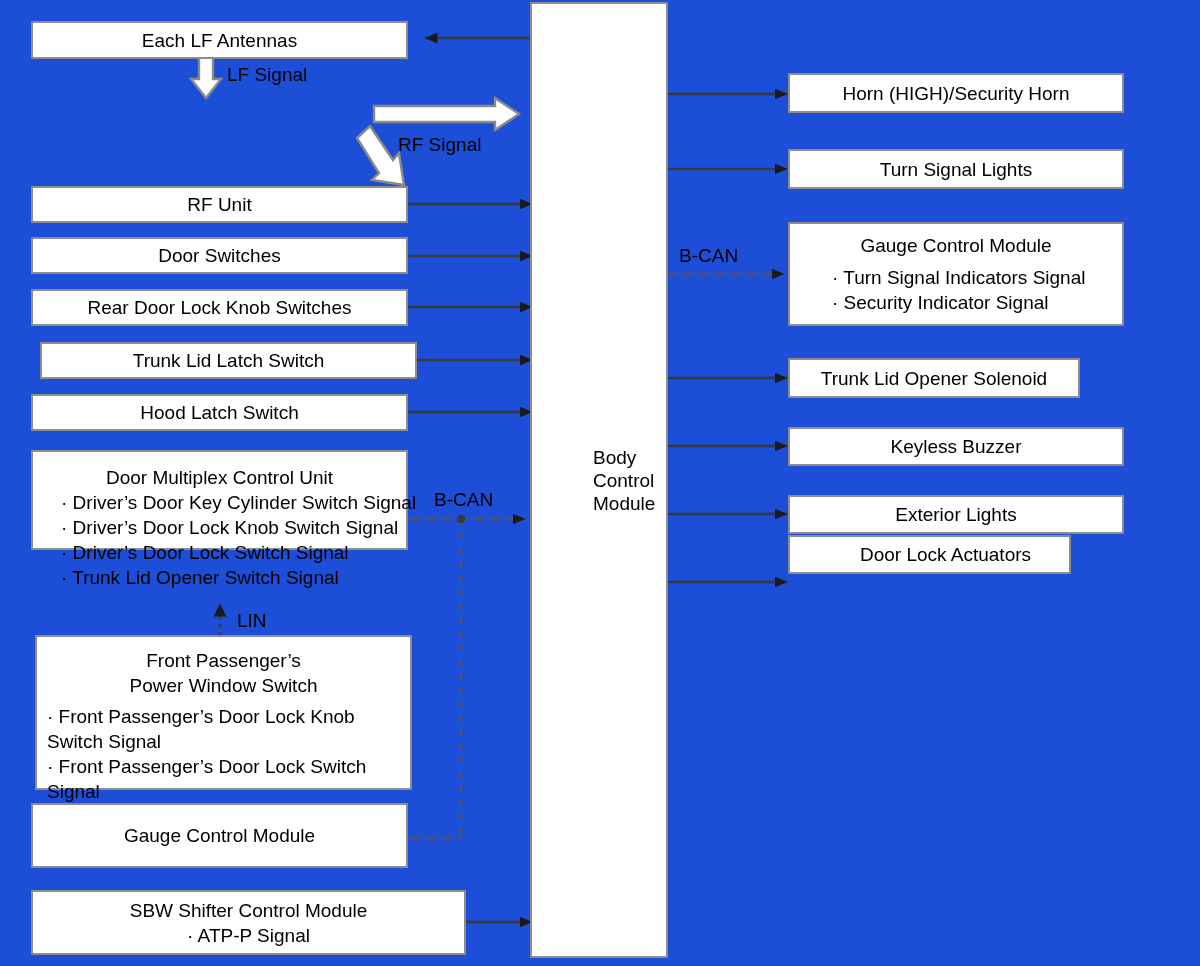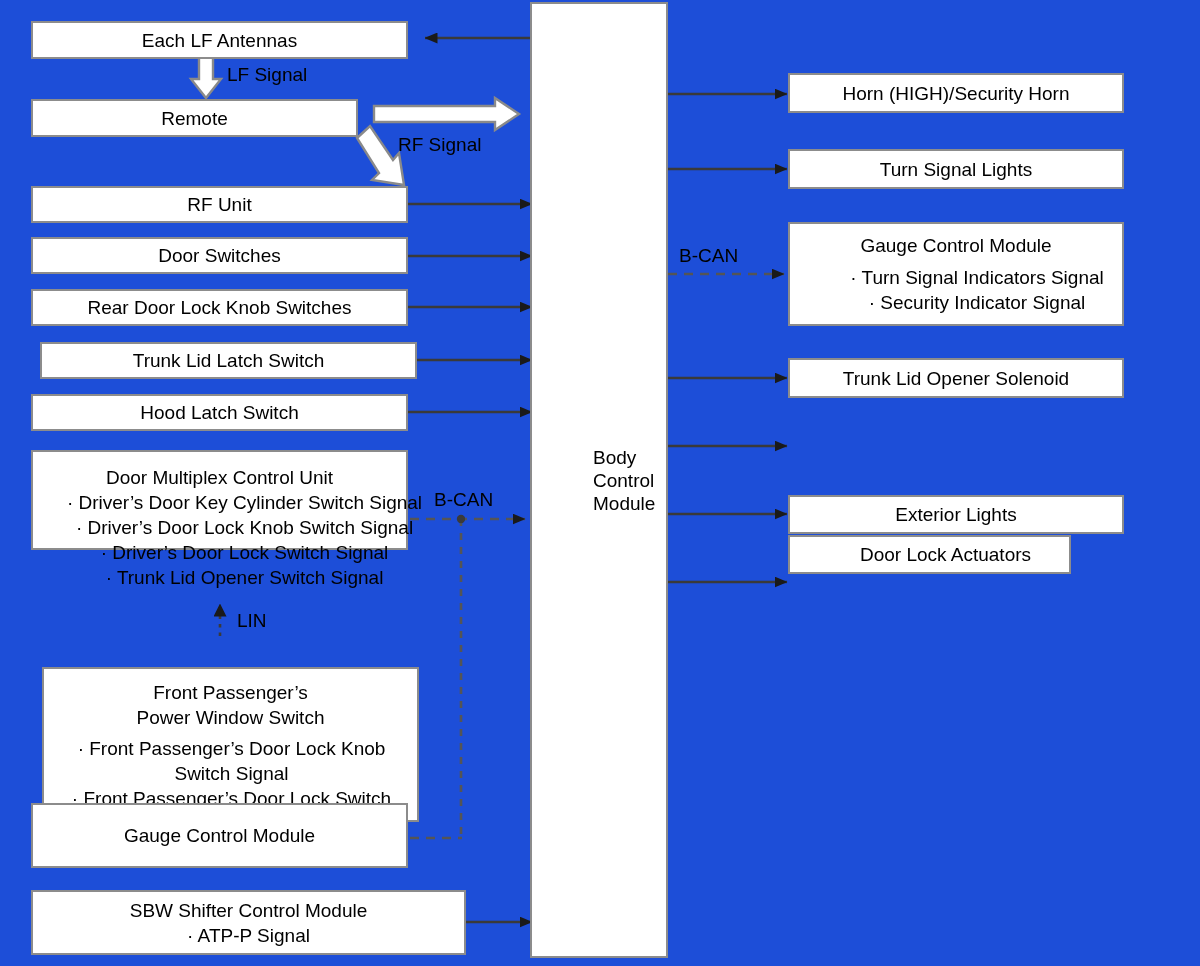--- a/index.html
+++ b/index.html
@@ -37,21 +37,21 @@
   }
   .node-title {
     font-size: 19px;
     line-height: 25px;
     text-align: center;
     white-space: nowrap;
   }
   .bullets {
     font-size: 19px;
     line-height: 25px;
-    text-align: center;
+    text-align: left;
     width: 100%;
     box-sizing: border-box;
   }
   .bullets .bullet-row {
     white-space: nowrap;
   }
   .bullets.wrapped .bullet-row {
     white-space: normal;
   }
   .edge-label {
@@ -165,23 +165,20 @@
 
     <g>
       <path d="M357,138 L370,126 L393,160 L399,153 L404,185 L372,180 L379,173 Z" fill="#ffffff" stroke="#8a8a8a" stroke-width="2.4" stroke-linejoin="miter"></path>
     </g>
   </svg>
 
   <div class="node-box" style="left:31px; top:21px; width:377px; height:38px;">
     <div class="node-title">Each LF Antennas</div>
   </div>
 
-  <div class="node-box" style="left:31px; top:99px; width:327px; height:38px;">
-    <div class="node-title">Remote</div>
-  </div>
 
   <div class="node-box" style="left:31px; top:186px; width:377px; height:37px;">
     <div class="node-title">RF Unit</div>
   </div>
 
   <div class="node-box" style="left:31px; top:237px; width:377px; height:37px;">
     <div class="node-title">Door Switches</div>
   </div>
 
   <div class="node-box" style="left:31px; top:289px; width:377px; height:37px;">
@@ -199,21 +196,21 @@
   <div class="node-box" style="left:31px; top:450px; width:377px; height:100px; justify-content:flex-start; padding-top:13px;">
     <div class="node-title">Door Multiplex Control Unit</div>
     <div class="bullets" style="padding-left:6px;margin-left:44px;">
       <div class="bullet-row">· Driver’s Door Key Cylinder Switch Signal</div>
       <div class="bullet-row">· Driver’s Door Lock Knob Switch Signal</div>
       <div class="bullet-row">· Driver’s Door Lock Switch Signal</div>
       <div class="bullet-row">· Trunk Lid Opener Switch Signal</div>
     </div>
   </div>
 
-  <div class="node-box" style="left:42px; top:635px; width:377px; height:155px; justify-content:flex-start; padding-top:11px;margin-top:32px;">
+  <div class="node-box" style="left:35px; top:635px; width:377px; height:155px; justify-content:flex-start; padding-top:11px;">
     <div class="node-title">Front Passenger’s</div>
     <div class="node-title">Power Window Switch</div>
     <div class="bullets wrapped" style="padding-left:10px; padding-right:8px; margin-top:6px;">
       <div class="bullet-row">· Front Passenger’s Door Lock Knob Switch Signal</div>
       <div class="bullet-row">· Front Passenger’s Door Lock Switch Signal</div>
     </div>
   </div>
 
   <div class="node-box" style="left:31px; top:803px; width:377px; height:65px;">
     <div class="node-title">Gauge Control Module</div>
@@ -241,24 +238,27 @@
   </div>
 
   <div class="node-box" style="left:788px; top:222px; width:336px; height:104px; justify-content:flex-start; padding-top:9px;">
     <div class="node-title">Gauge Control Module</div>
     <div class="bullets" style="padding-left:42px; margin-top:7px;">
       <div class="bullet-row">· Turn Signal Indicators Signal</div>
       <div class="bullet-row">· Security Indicator Signal</div>
     </div>
   </div>
 
-  <div class="node-box" style="left:788px; top:358px; width:336px; height:40px;">
+  <div class="node-box" style="left:788px; top:358px; width:292px; height:40px;">
     <div class="node-title">Trunk Lid Opener Solenoid</div>
   </div>
 
+  <div class="node-box" style="left:788px; top:427px; width:336px; height:39px;">
+    <div class="node-title">Keyless Buzzer</div>
+  </div>
 
   <div class="node-box" style="left:788px; top:495px; width:336px; height:39px;">
     <div class="node-title">Exterior Lights</div>
   </div>
 
   <div class="node-box" style="left:788px; top:535px; width:283px; height:39px;padding-left:32px;">
     <div class="node-title">Door Lock Actuators</div>
   </div>
 
   <div class="edge-label" style="left:227px; top:64px;">LF Signal</div>

